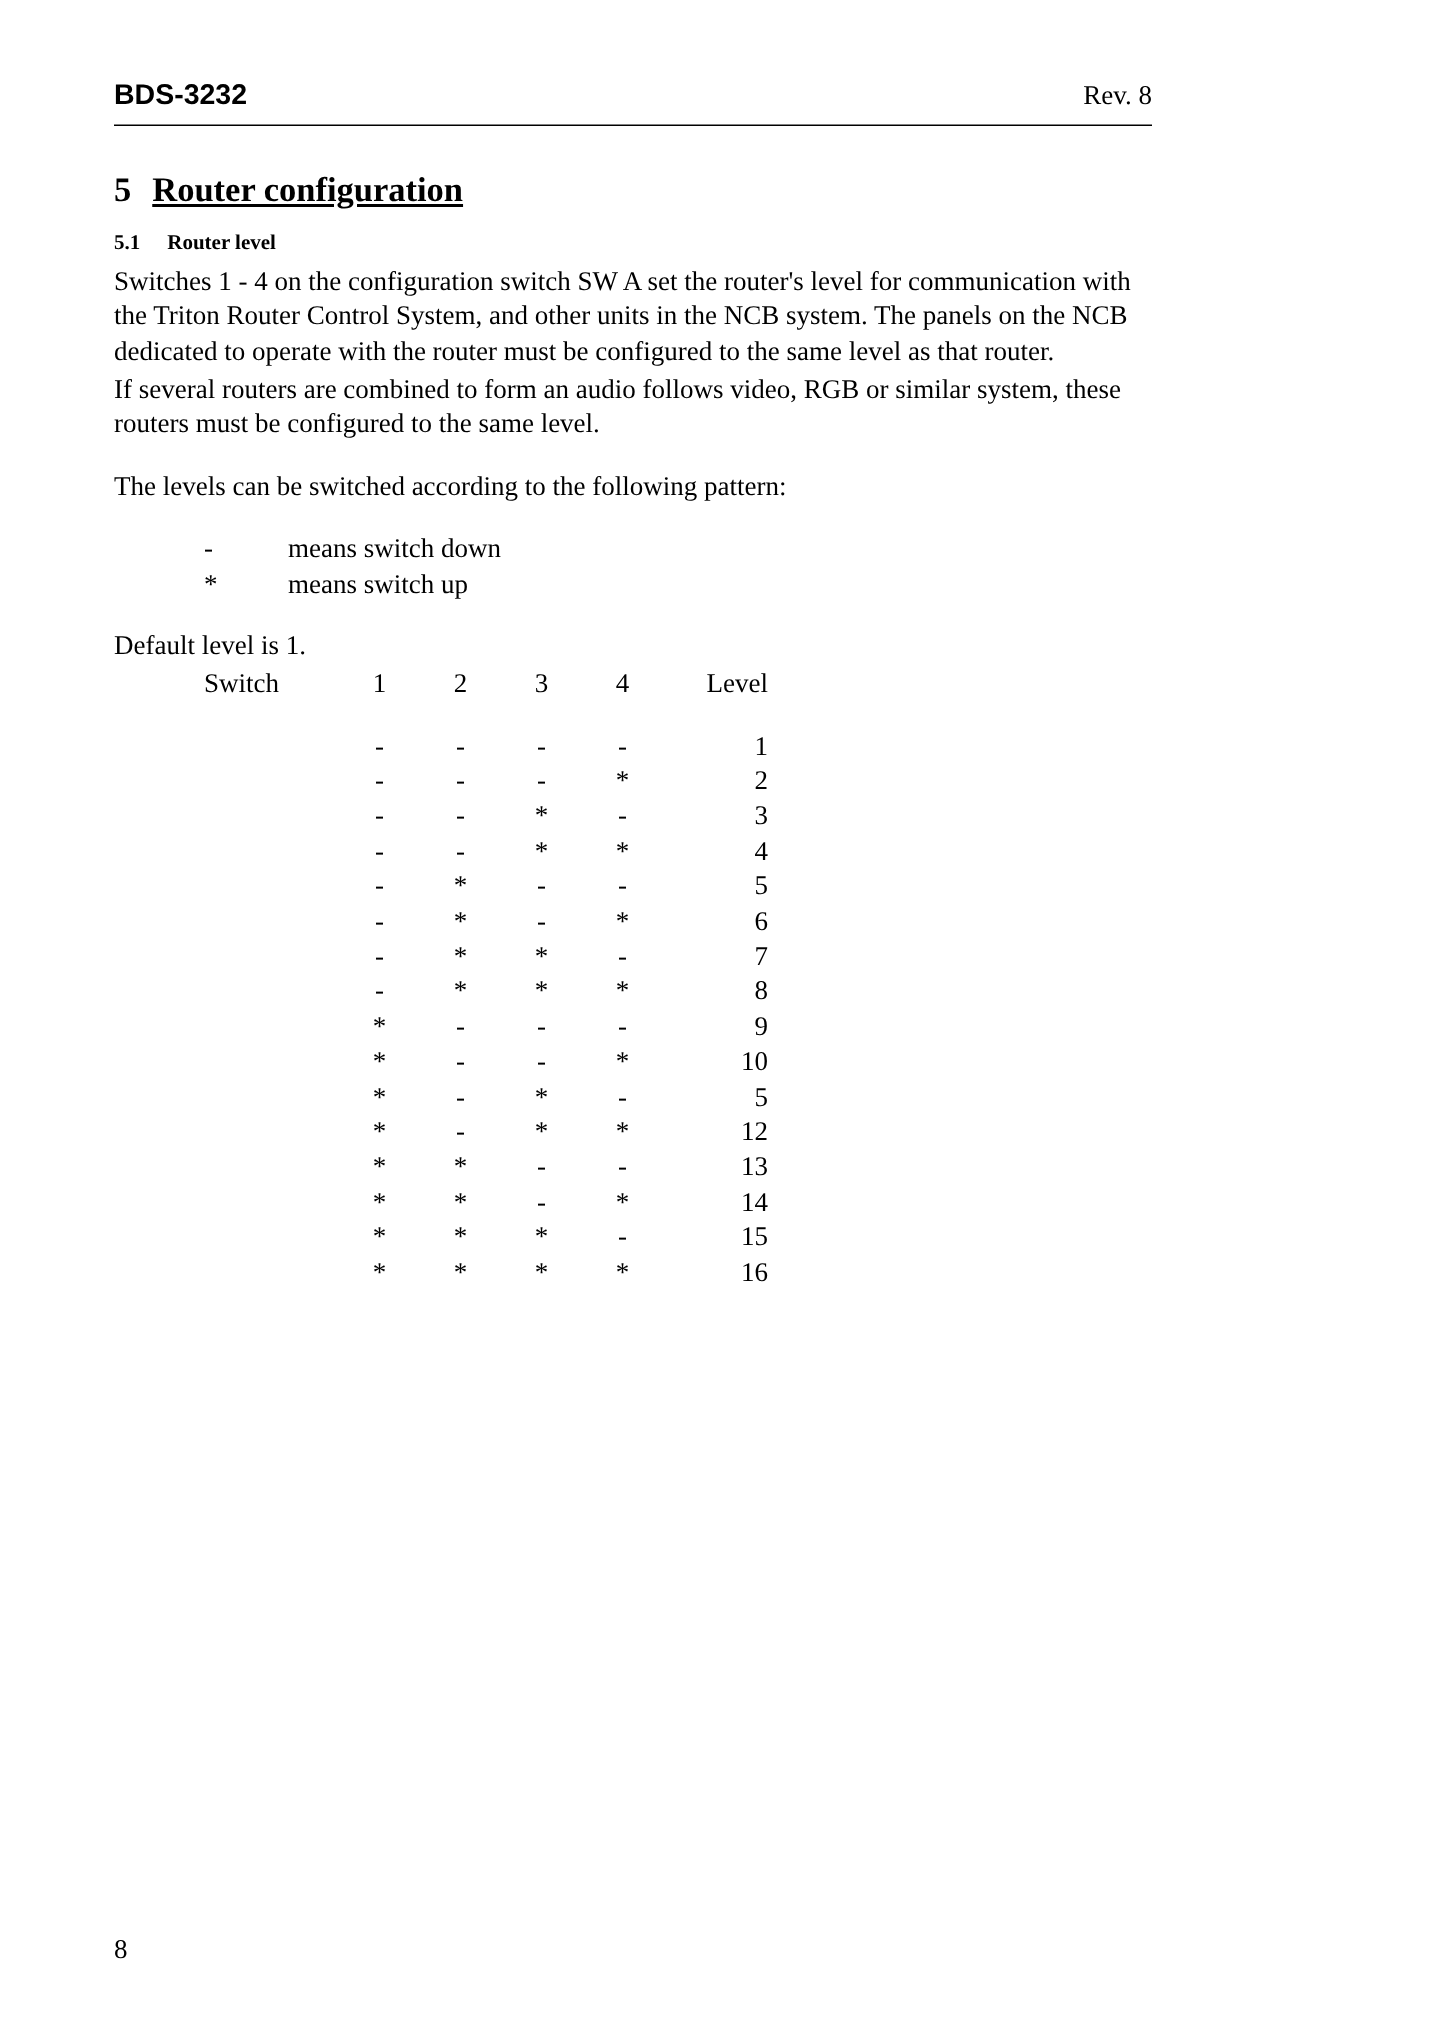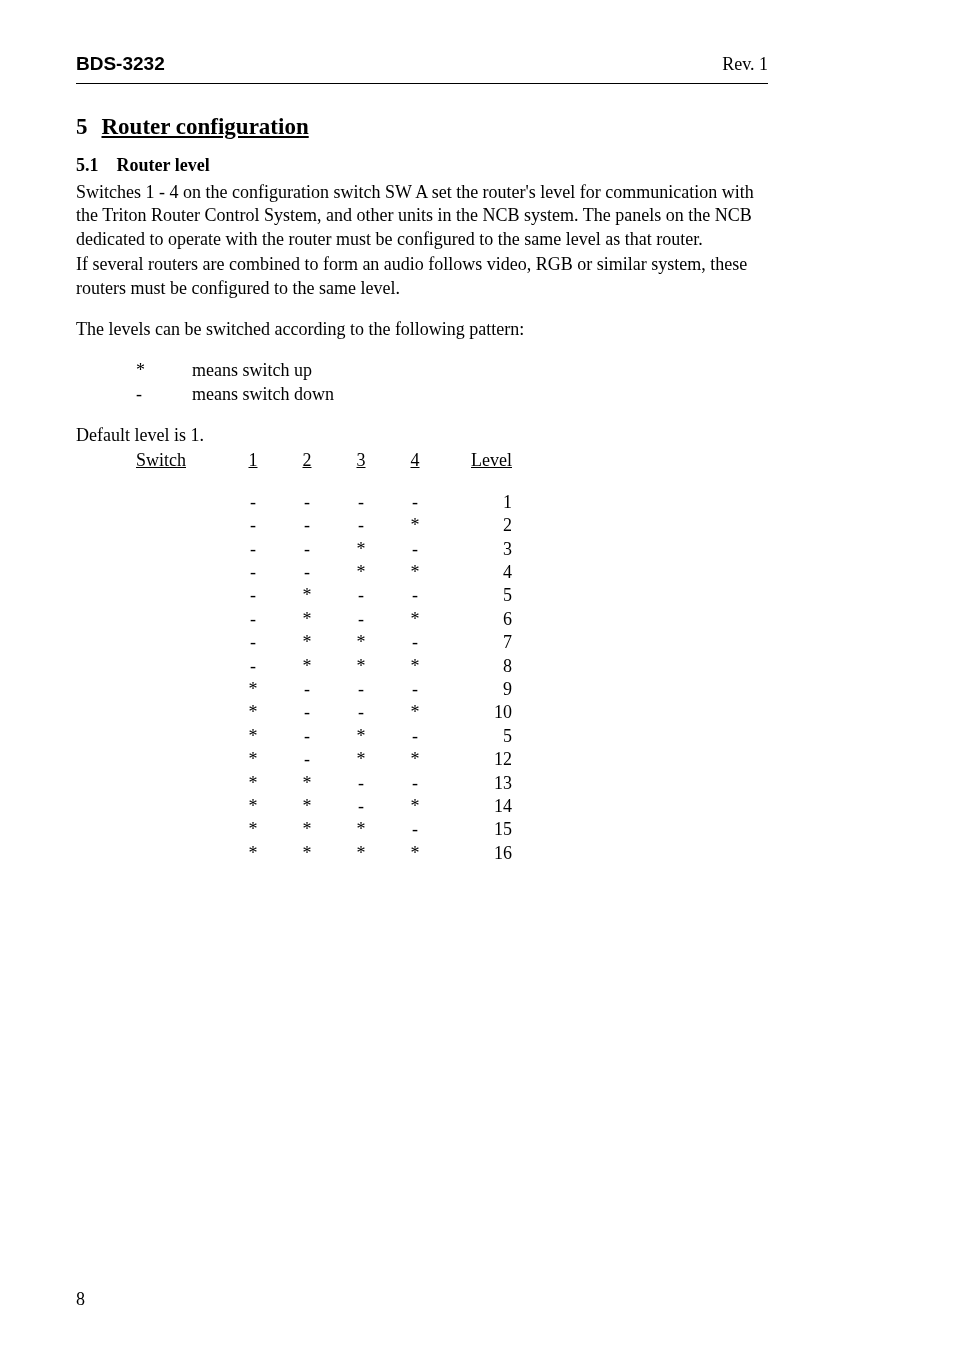--- a/index.html
+++ b/index.html
@@ -44,21 +44,21 @@
   }
   .section-num {
     display: inline-block;
     margin-right: 14px;
   }
   .section-text {
     text-decoration: underline;
   }
   .subsection {
     font-weight: bold;
-    font-size: 18px;
+    font-size: 14px;
     margin-bottom: 4px;
   }
   .sub-num {
     display: inline-block;
     margin-right: 18px;
   }
   .para {
     margin: 0 0 2px 0;
   }
   .para-gap {
@@ -91,61 +91,60 @@
   }
   table.switch-table td.col-sw {
     width: 54px;
   }
   table.switch-table td.col-level {
     width: 70px;
     text-align: right;
     padding-right: 6px;
   }
   table.switch-table tr.header-row-table td {
-    text-decoration: underline;
   }
   table.switch-table tr.spacer td {
     height: 18px;
   }
   .footer {
     position: absolute;
     bottom: 40px;
     left: 76px;
     font-size: 18px;
   }
 </style>
 </head>
 <body>
 
 <div class="page">
 
   <div class="header-row">
     <div class="header-left">BDS-3232</div>
-    <div class="header-right">Rev. 1</div>
+    <div class="header-right">Rev. 8</div>
   </div>
   <hr class="header-rule">
 
   <div class="section-title">
     <span class="section-num">5</span><span class="section-text">Router configuration</span>
   </div>
 
   <div class="subsection">
     <span class="sub-num">5.1</span><span>Router level</span>
   </div>
 
   <p class="para">Switches 1 - 4 on the configuration switch SW A set the router's level for communication with the Triton Router Control System, and other units in the NCB system. The panels on the NCB dedicated to operate with the router must be configured to the same level as that router.</p>
   <p class="para">If several routers are combined to form an audio follows video, RGB or similar system, these routers must be configured to the same level.</p>
 
   <p class="para para-gap">The levels can be switched according to the following pattern:</p>
 
   <div class="legend-row">
+    <span class="legend-sym">-</span><span>means switch down</span>
+  </div>
+  <div class="legend-row">
     <span class="legend-sym">*</span><span>means switch up</span>
-  </div>
-  <div class="legend-row">
-    <span class="legend-sym">-</span><span>means switch down</span>
   </div>
 
   <p class="para default-level">Default level is 1.</p>
 
   <table class="switch-table">
     <tbody>
         <tr class="header-row-table">
       <td class="label-cell">Switch</td>
       <td class="col-sw">1</td>
       <td class="col-sw">2</td>

